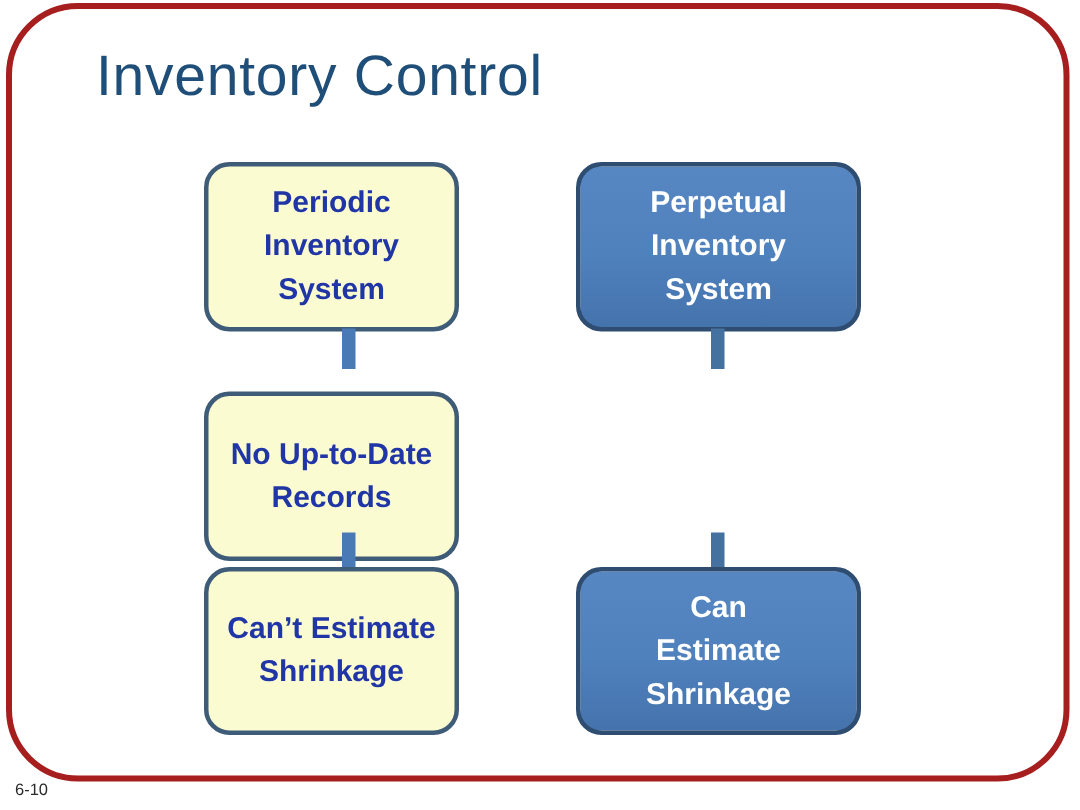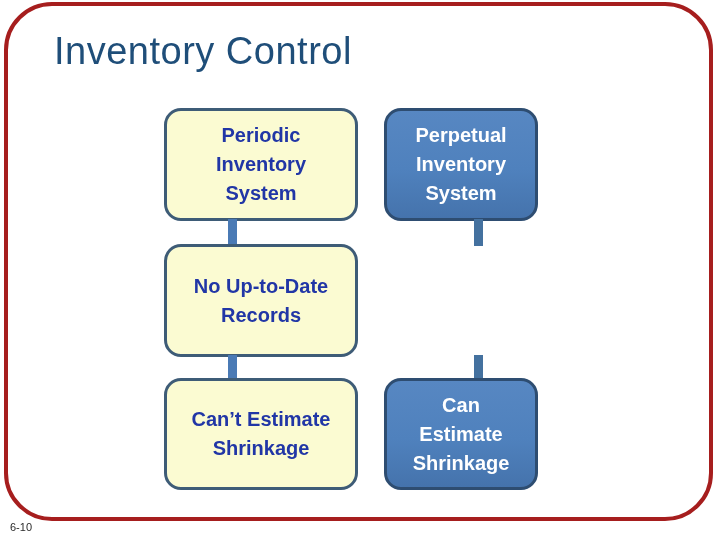--- a/index.html
+++ b/index.html
@@ -23,21 +23,21 @@
     top: 2px;
     width: 709px;
     height: 519px;
     box-sizing: border-box;
     border: 4px solid #A61E1E;
     border-radius: 48px;
     background: transparent;
   }
   .title {
     position: absolute;
-    left: 54px;
+    left: 64px;
     top: 30px;
     margin: 0;
     font-size: 38px;
     font-weight: 400;
     color: #1F4E79;
     letter-spacing: 0.5px;
     white-space: nowrap;
   }
   .box {
     position: absolute;
@@ -57,24 +57,24 @@
   .cream {
     background: #FBFBD2;
     border: 3px solid #3E5C77;
     color: #2136A6;
   }
   .blue {
     background: linear-gradient(180deg, #5787C2 0%, #4F81BD 55%, #4573AC 100%);
     border: 3px solid #2E4D71;
     color: #ffffff;
   }
-  .col-left  { left: 136px; width: 194px; margin-left: 28px; }
-  .col-right { left: 384px; width: 154px; }
+  .col-left  { left: 136px; width: 170px; }
+  .col-right { left: 384px; width: 190px; }
   .row-1 { top: 108px; height: 113px; }
-  .row-2 { top: 244px; height: 113px; }
+  .row-2 { top: 261px; height: 113px; }
   .row-3 { top: 378px; height: 112px; }
   .connector {
     position: absolute;
     width: 9px;
     background: #4A7AB5;
   }
   .conn-left  { left: 228px; }
   .conn-right { left: 474px; background: #44719F; }
   .conn-row-1 { top: 219px; height: 27px; }
   .conn-row-2 { top: 355px; height: 25px; }

